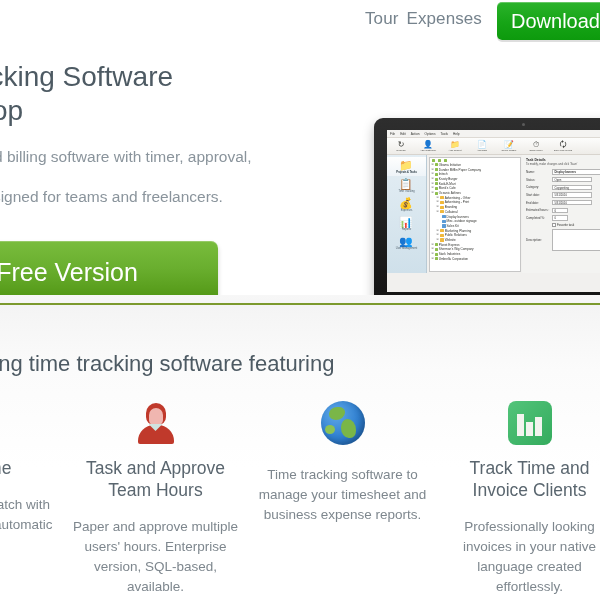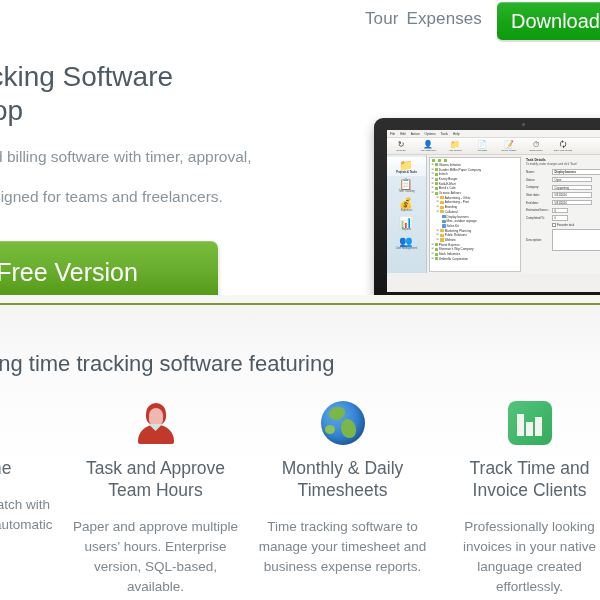--- a/index.html
+++ b/index.html
@@ -474,21 +474,20 @@
       </div>
 
       <div class="col">
         <div class="col-icon">
           <div class="ico-globe">
             <span class="l1"></span>
               <span class="l2"></span>
               <span class="l3"></span>
           </div>
         </div>
-        <div class="col-title">Monthly &amp; Daily Timesheets</div>
         <div class="col-text">Time tracking software to manage your timesheet and business expense reports.</div>
       </div>
 
       <div class="col">
         <div class="col-icon">
           <div class="ico-chart">
             <i class="b1"></i>
               <i class="b2"></i>
               <i class="b3"></i>
           </div>

